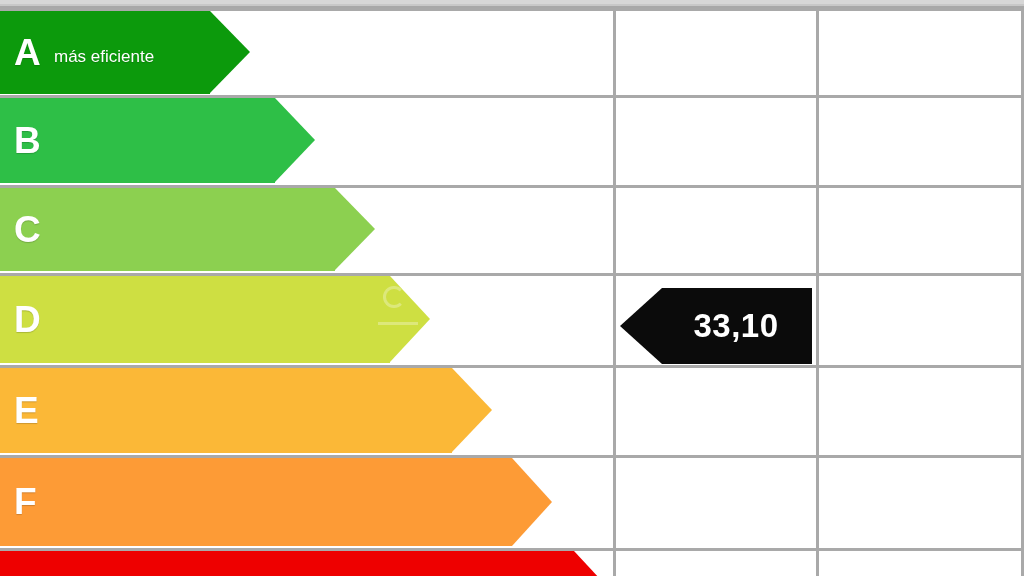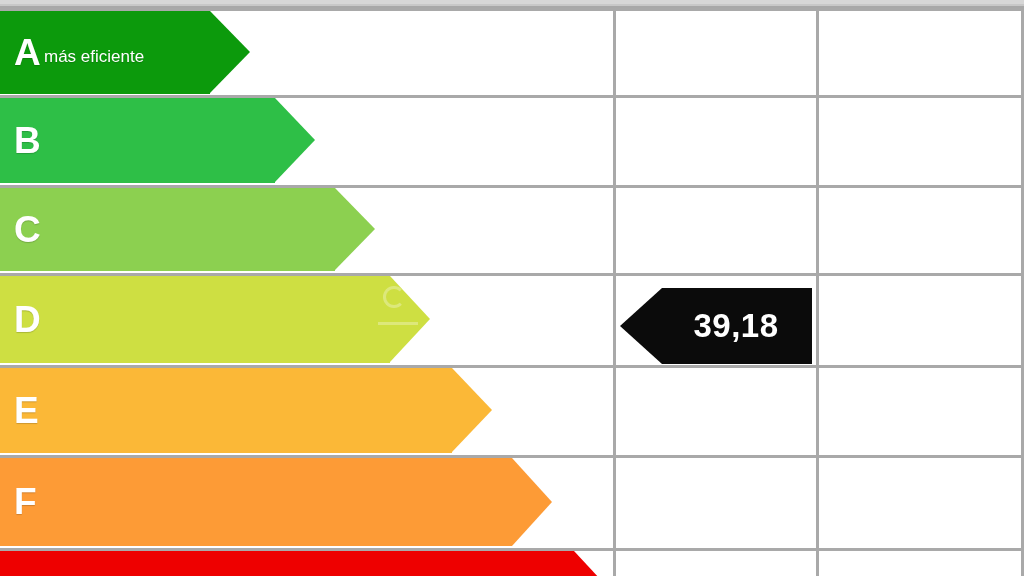--- a/index.html
+++ b/index.html
@@ -85,21 +85,21 @@
     transform: translateY(-52%);
     color: #ffffff;
     font-weight: bold;
     font-size: 37px;
     line-height: 1;
     letter-spacing: 0.5px;
     text-shadow: 0 1px 1px rgba(0,0,0,0.18);
   }
   .bar-note {
     position: absolute;
-    left: 44px;
+    left: 54px;
     top: 50%;
     transform: translateY(-32%);
     color: #ffffff;
     font-size: 17px;
     line-height: 1;
     white-space: nowrap;
     text-shadow: 0 1px 1px rgba(0,0,0,0.18);
   }
 
   
@@ -240,16 +240,16 @@
       <div class="bar-body" style="width:574px; background:#ee0000;"></div>
       <div class="bar-tip" style="left:574px; border-top:43.5px solid transparent; border-bottom:43.5px solid transparent; border-left:40px solid #ee0000;"></div>
       <span class="bar-letter">G</span>
       <span class="bar-note"></span>
     </div>
   </div>
 
   <div class="value-badge" style="left:620px; top:288px; width:192px; height:76px;">
     <div class="vb-tip"></div>
     <div class="vb-body"></div>
-    <span class="vb-text">39,18</span>
+    <span class="vb-text">33,10</span>
   </div>
 
 </div>
 
 </body></html>

